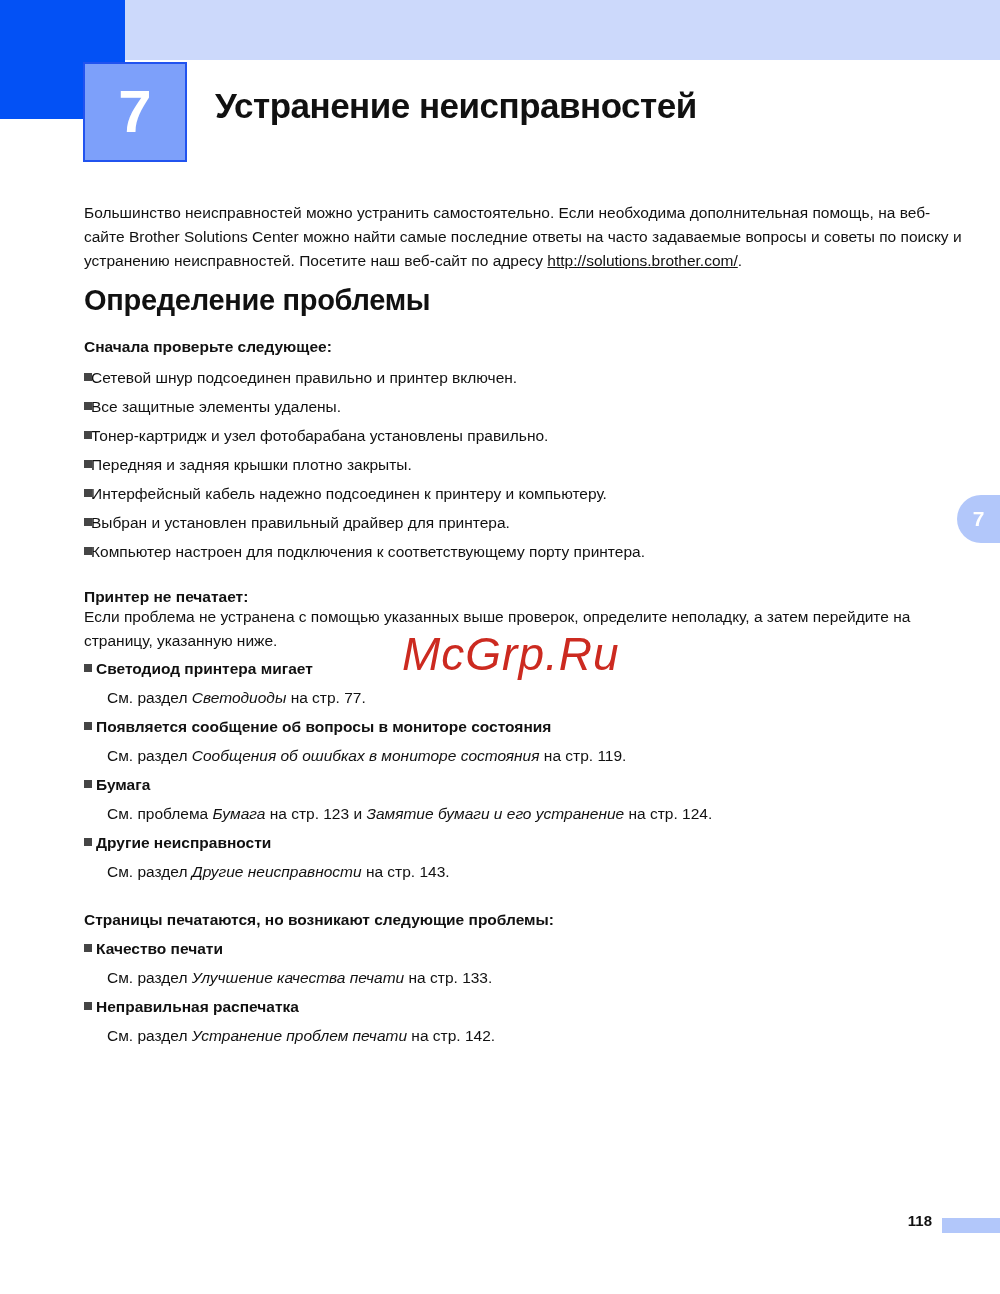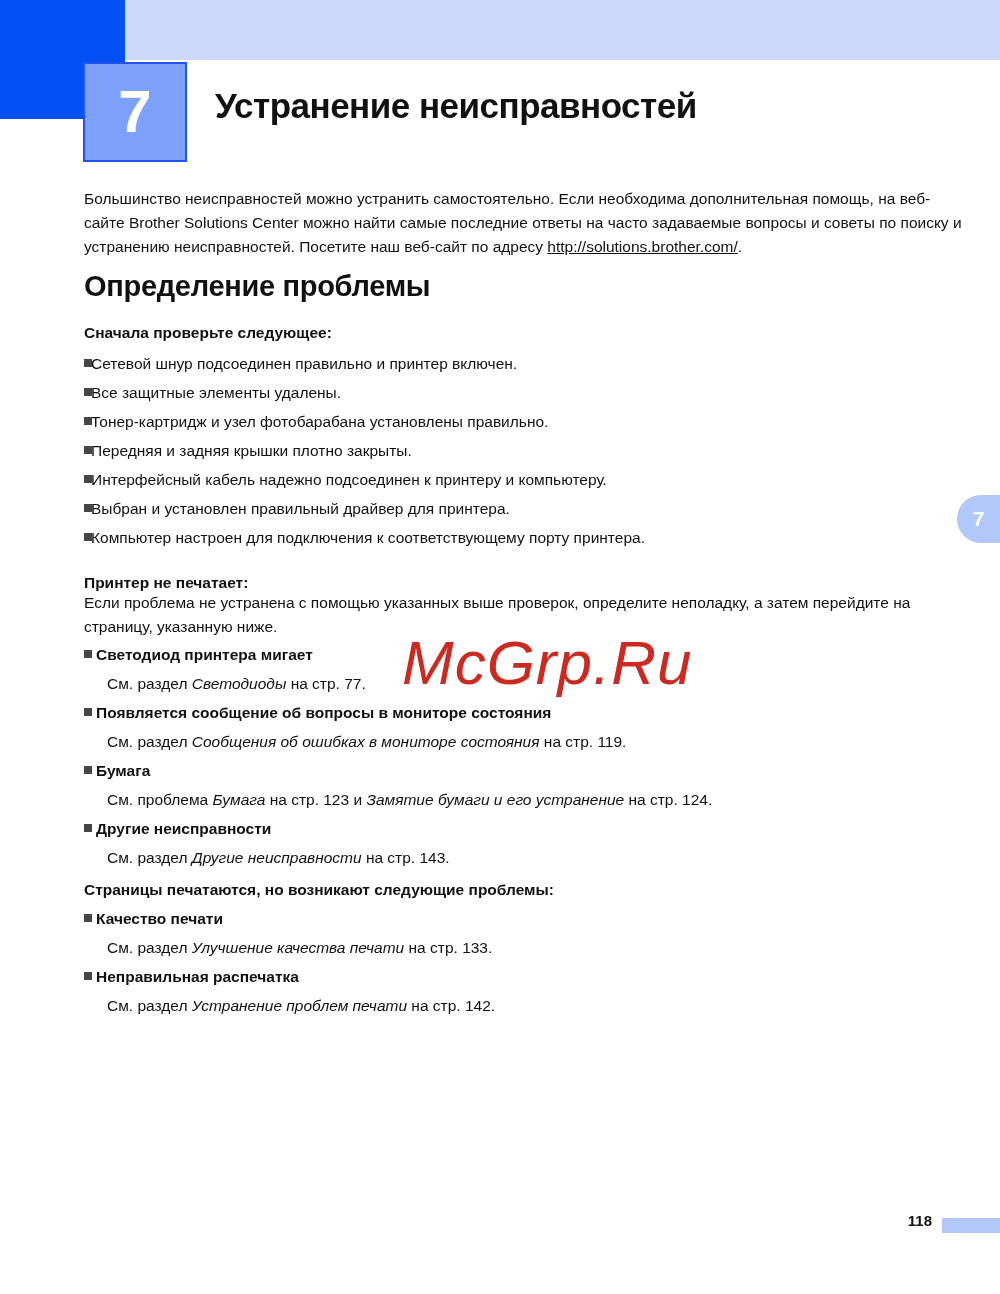--- a/index.html
+++ b/index.html
@@ -26,46 +26,46 @@
     white-space:nowrap;
   }
   
   .side-tab {
     position:absolute; right:0; top:495px; width:43px; height:48px;
     background:var(--tab_blue); border-radius:24px 0 0 24px;
     display:flex; align-items:center; justify-content:center;
   }
   .side-tab span { color:#ffffff; font-weight:bold; font-size:21px; }
   
-  .content { position:absolute; left:84px; top:187px; width:878px; font-size:15.5px; line-height:24px; }
+  .content { position:absolute; left:84px; top:201px; width:878px; font-size:15.5px; line-height:24px; }
   .content p { margin:0; }
   .link { color:#111; text-decoration:underline; cursor:pointer; }
   h2.sec-head { font-size:29px; line-height:31px; font-weight:bold; margin-top:12px; letter-spacing:-0.3px; }
   h3.sub-head { font-size:15.5px; line-height:16px; font-weight:bold; }
   .check-intro { margin-top:23px; }
   .not-printing-head { margin-top:29px; }
-  .printing-head { margin-top:16px; }
+  .printing-head { margin-top:32px; }
   .after-head-p { margin-top:12px; }
   
   ul.checklist { list-style:none; margin-top:15px; }
   ul.checklist li { position:relative; padding-left:7px; line-height:16px; margin-bottom:13px;margin-top:13px; }
   .sq-bullet {
     position:absolute; left:0; top:3px; width:8px; height:8px;
     background:var(--bullet_gray); display:inline-block;
   }
   
   .prob-list { margin-top:8px; }
   .prob-list.second { margin-top:13px; }
   .prob-title { position:relative; padding-left:12px; line-height:16px; margin-bottom:13px; font-weight:bold; }
   .prob-ref   { padding-left:23px; line-height:16px; margin-bottom:13px; }
   .prob-ref em { font-style:italic; }
   
   .watermark {
     position:absolute; left:402px; top:627px;
-    font-size:62px; font-style:italic; color:var(--watermark_red);
+    font-size:46px; font-style:italic; color:var(--watermark_red);
     letter-spacing:1px; white-space:nowrap;
   }
   
   .page-num { position:absolute; left:870px; top:1212px; width:62px; text-align:right; font-size:15px; font-weight:bold; }
   .footer-rect { position:absolute; left:942px; top:1218px; width:58px; height:15px; background:var(--tab_blue); }
 </style>
 </head>
 <body>
 
 <div class="hdr-dark"></div>

